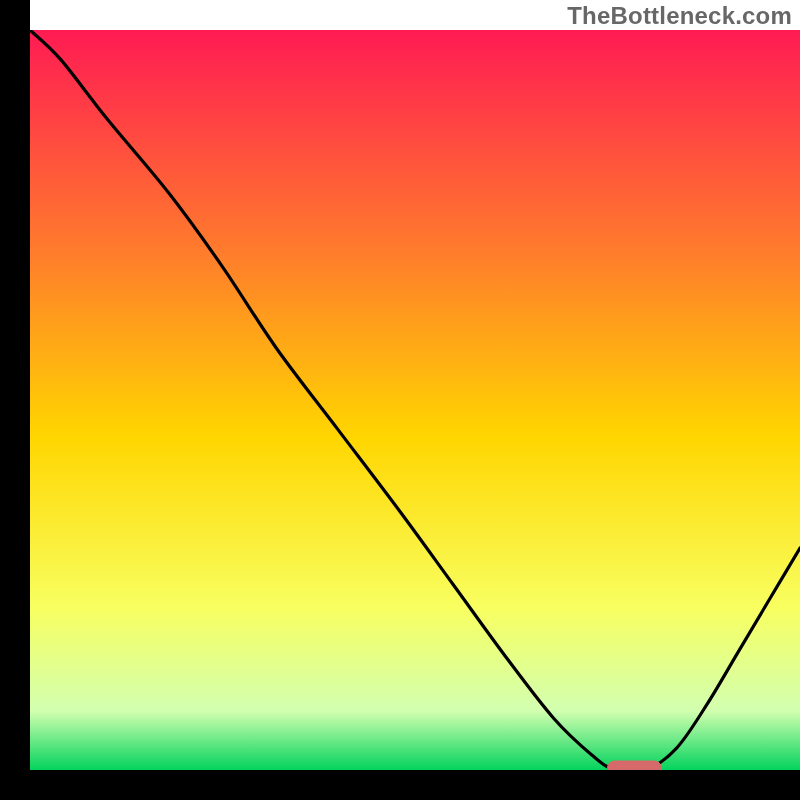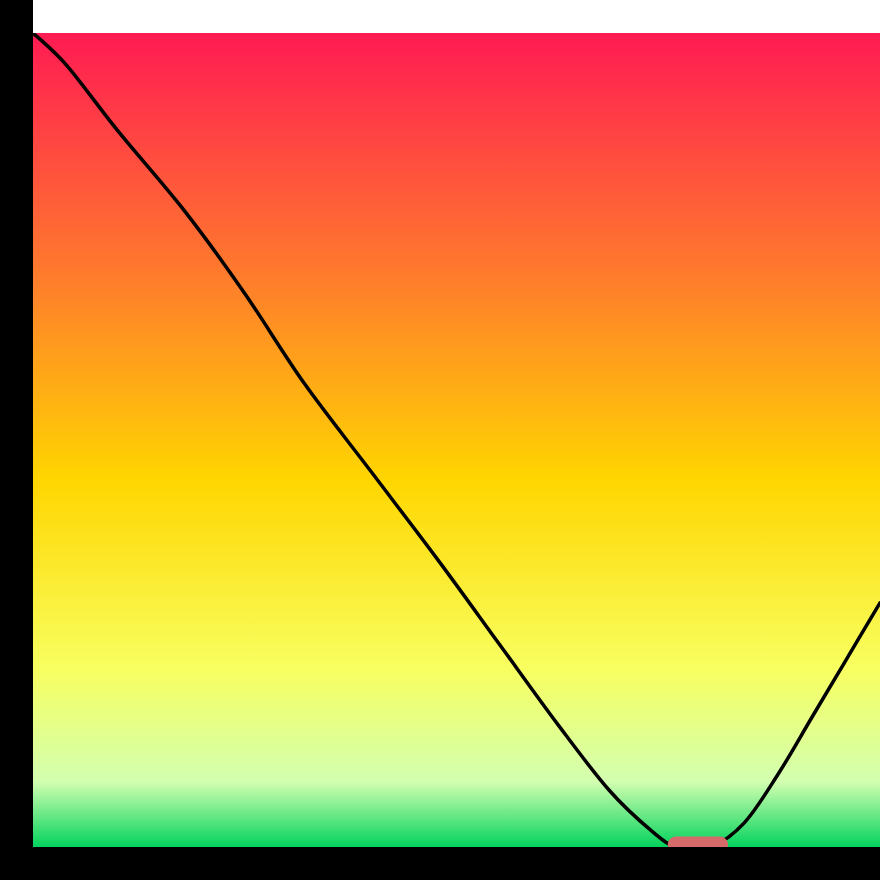--- a/index.html
+++ b/index.html
@@ -27,20 +27,21 @@
   }
   svg {
     display: block;
   }
 </style>
 </head>
 <body>
 
 <div class="chart-container">
 
+  <div class="watermark">TheBottleneck.com</div>
 
   <svg width="800" height="800" viewBox="0 0 800 800">
     <defs>
       <linearGradient id="bg-grad" x1="0" y1="0" x2="0" y2="1">
         <stop id="g0" offset="0%" stop-color="#ff1b53"></stop>
         <stop id="g1" offset="30%" stop-color="#ff7c2c"></stop>
         <stop id="g2" offset="55%" stop-color="#ffd600"></stop>
         <stop id="g3" offset="78%" stop-color="#f8ff60"></stop>
         <stop id="g4" offset="92%" stop-color="#d2ffb0"></stop>
         <stop id="g5" offset="100%" stop-color="#03d35d"></stop>

